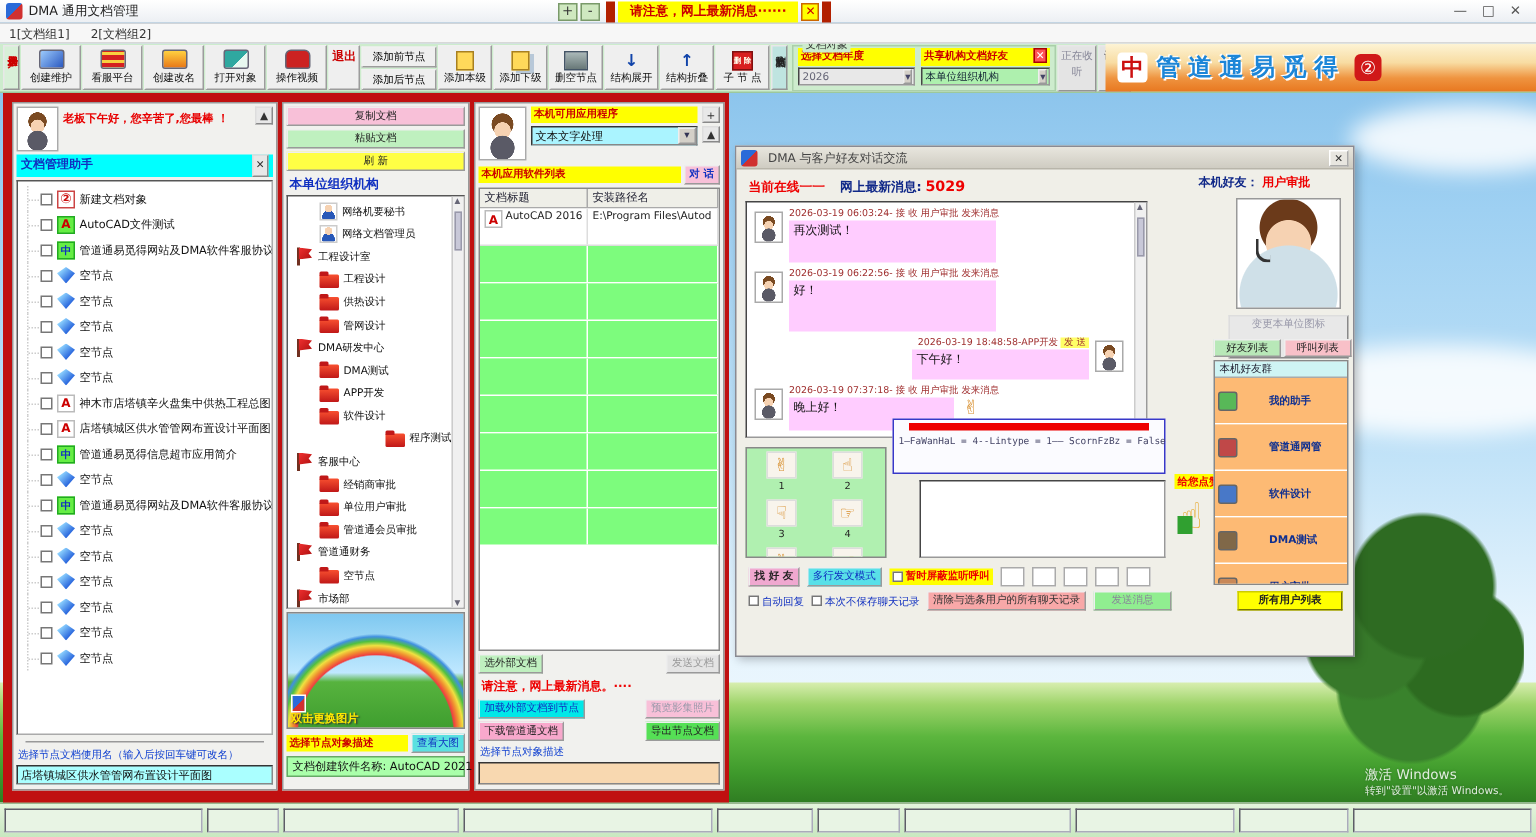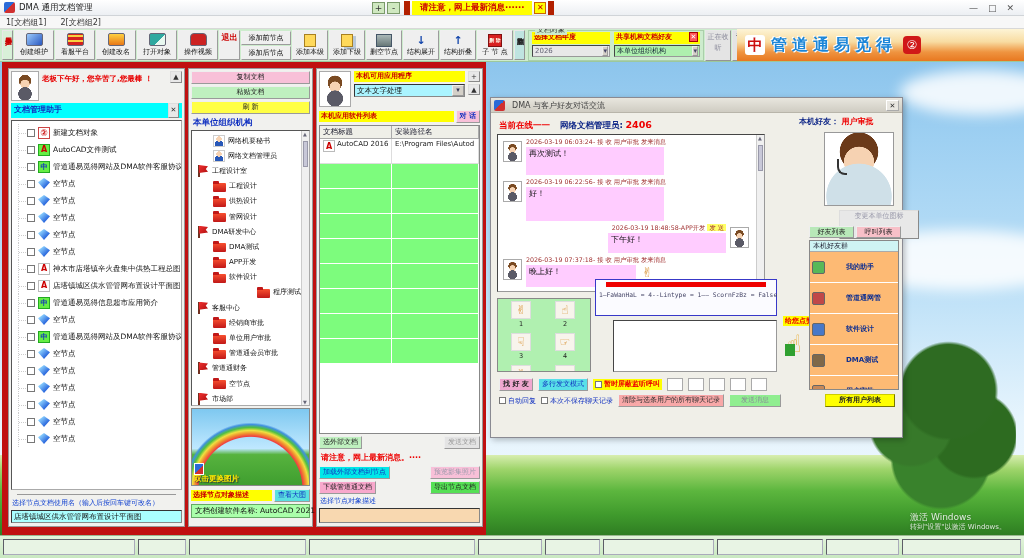--- a/index.html
+++ b/index.html
@@ -203,21 +203,21 @@
 .btn.sendmsg{background:#90ee90;color:#889;width:52px;}
 
 .sb-label{position:absolute;left:308px;top:18px;white-space:nowrap;}
 .sb-label .b{color:#102888;font-weight:bold;font-size:8px;}
 .sb-label .r{color:#ee0000;font-weight:bold;font-size:8px;}
 .bigav{position:absolute;left:333px;top:34px;width:70px;height:74px;border:1px solid #999;background:
  radial-gradient(circle at 50% 88%,#cfe0e8 45%,rgba(0,0,0,0) 46%),
  radial-gradient(circle at 50% 40%,#f6d2b2 27%,rgba(0,0,0,0) 28%),
  radial-gradient(circle at 50% 26%,#6b3a1a 30%,rgba(0,0,0,0) 31%),#fff;}
 .bigav::after{content:"";position:absolute;left:12px;top:26px;width:8px;height:14px;border-left:2px solid #333;border-bottom:2px solid #333;border-radius:0 0 0 8px;}
-.changebtn{position:absolute;left:328px;top:112px;width:80px;height:29px;border:1px outset #ddd;background:#e8e8e8;color:#99a;font-size:7px;text-align:center;line-height:11px;margin-left:20px;}
+.changebtn{position:absolute;left:328px;top:112px;width:80px;height:29px;border:1px outset #ddd;background:#e8e8e8;color:#99a;font-size:7px;text-align:center;line-height:11px;}
 .sbtabs{position:absolute;left:318px;top:128px;display:flex;gap:2px;}
 .sbtab{width:45px;height:12px;font-size:7px;text-align:center;line-height:11px;border:1px outset #eee;color:#222;}
 .sbtab.g{background:#b8e8b8;}
 .sbtab.p{background:#f8c0c8;}
 .buddybox{position:absolute;left:318px;top:142px;width:90px;height:150px;background:#eefefe;border:1px solid #888;overflow:hidden;}
 .buddyhdr{background:#cff4f4;border-bottom:1px solid #aaa;font-size:7px;padding:0 3px;line-height:10px;color:#223;}
 .buddy{display:flex;align-items:center;gap:21px;height:17px;background:#fdba74;border-bottom:1px solid #fff;padding:15px 2px;}
 .mini-av{width:13px;height:13px;border-radius:2px;border:1px solid #666;flex:none;}
 .buddy .nm{font-size:7px;color:#103090;font-weight:bold;white-space:nowrap;}
 .allusers{position:absolute;left:334px;top:296px;width:70px;height:13px;background:#ffff00;border:1px outset #cc0;font-size:7px;font-weight:bold;text-align:center;line-height:11px;color:#222;}
@@ -677,21 +677,21 @@
 </div>
 
 <div class="chatwin">
   <div class="ctitle">
     <span class="appicon"></span>
     <span class="t">DMA 与客户好友对话交流</span>
     <span class="cx">✕</span>
   </div>
   <div class="conline">
     <span class="r">当前在线一一</span>
-    <span><span class="b">网络文档管理员:</span> <span class="n">2406</span></span>
+    <span><span class="b">网上最新消息:</span> <span class="n">5029</span></span>
   </div>
   <div class="chatarea">
     <div class="msgs">
 
     <div class="msg left">
           <span class="av avatar"></span>
           <div class="hdr"><span>2026-03-19 06:03:24- 接 收 用户审批 发来消息</span> </div>
           <div><span class="bubble">再次测试！</span></div>
         </div>
         <div class="msg left">

